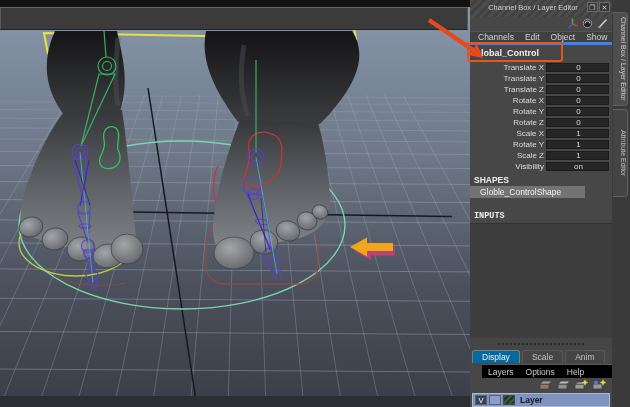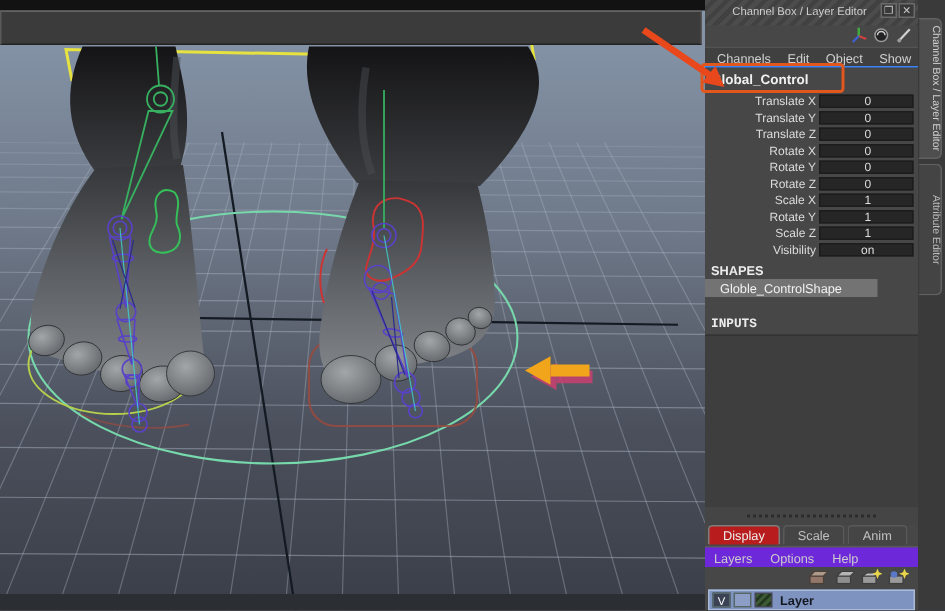--- a/index.html
+++ b/index.html
@@ -18,21 +18,21 @@
   #panel{position:absolute;left:470px;top:0;width:142px;height:407px;background:#474747;}
   .hdr{position:absolute;left:0;top:0;width:142px;height:17px;
        background:repeating-linear-gradient(135deg,#4c4c4c 0 3px,#414141 3px 6px);}
   .hdr-title{position:absolute;left:0;top:3px;width:126px;text-align:center;font-size:7.5px;color:#cfcfcf;
        background:transparent;}
   .winbtn{position:absolute;top:2px;width:11px;height:10px;background:#393939;border:1px solid #6a6a6a;
        color:#c8c8c8;font-size:7px;line-height:9px;text-align:center;box-sizing:border-box;}
   #btn-float{right:14px;} #btn-close{right:2px;}
   .tools{position:absolute;right:4px;top:17px;height:13px;display:flex;gap:4px;align-items:center;}
   .menubar{position:absolute;left:0;top:31px;width:142px;height:14px;background:#404040;
-       border-top:1px solid #535353;border-bottom:1px solid #3b82f6;box-sizing:border-box;
+       border-top:1px solid #535353;border-bottom:3px solid #3b82f6;box-sizing:border-box;
        display:flex;align-items:flex-end;gap:11px;padding-left:8px;}
   .menubar span{font-size:8.5px;color:#d2d2d2;cursor:default;}
   .objname{position:absolute;left:2px;top:46px;width:138px;height:15px;font-size:9px;font-weight:bold;
        color:#f0f0f0;line-height:15px;padding-left:2px;}
   .attrs{position:absolute;left:0;top:62px;width:142px;text-align:center;}
   .arow{position:relative;height:11px;}
   .alabel{position:absolute;right:68px;top:1px;font-size:8px;color:#dcdcdc;white-space:nowrap;}
   .afield{position:absolute;left:76px;top:0.5px;width:63px;height:9.5px;background:#262626;
        border:1px solid #1c1c1c;box-sizing:border-box;font-size:8px;color:#dcdcdc;line-height:8px;padding-left:2px;}
   .secthdr{position:absolute;left:4px;width:134px;height:11px;font-size:8.5px;font-weight:bold;color:#ececec;}
@@ -43,22 +43,22 @@
        font-size:8.5px;font-weight:bold;color:#eaeaea;line-height:12px;padding-left:14px;box-sizing:border-box;}
   #empty-area{position:absolute;left:0;top:223px;width:142px;height:115px;background:#3e3e3e;
        border-top:1px solid #333;box-sizing:border-box;}
   
   #sep{position:absolute;left:0;top:338px;width:142px;height:12px;background:#454545;}
   #sep .dots{position:absolute;left:28px;top:5px;width:86px;height:2px;
        background:repeating-linear-gradient(90deg,#2c2c2c 0 2px,transparent 2px 4px);}
   .le-tabs{position:absolute;left:2px;top:350px;display:flex;gap:2px;}
   .le-tab{height:13px;padding:0 9px;font-size:8.5px;line-height:13px;color:#c0c0c0;background:#454545;
        border:1px solid #5a5a5a;border-bottom:none;border-radius:3px 3px 0 0;box-sizing:border-box;}
-  .le-tab.active{background:#b91c1c;color:#eeeeee;border-color:#7d7d7d;}
-  .le-menubar{position:absolute;left:0;top:364px;width:142px;height:14px;background:#6d28d9;
+  .le-tab.active{background:#0369a1;color:#eeeeee;border-color:#7d7d7d;}
+  .le-menubar{position:absolute;left:12px;top:364px;width:142px;height:14px;background:#000000;
        border-top:1px solid #585858;box-sizing:border-box;display:flex;align-items:center;gap:12px;padding-left:6px;}
   .le-menubar span{font-size:8.5px;color:#cccccc;}
   .le-icons{position:absolute;right:6px;top:379px;display:flex;gap:4px;}
   #joints-row{position:absolute;left:2px;top:393px;width:138px;height:14px;background:#7e93c0;
        border:1px solid #a9b9d8;box-sizing:border-box;display:flex;align-items:center;}
   .jbox{width:12px;height:10px;margin-left:2px;border:1px solid #566;box-sizing:border-box;
        font-size:7.5px;color:#fff;text-align:center;line-height:9px;}
   #jvis{background:#3a4254;} #jsel{background:#8c9dc6;}
   #jswatch{width:12px;height:10px;margin-left:2px;border:1px solid #445;box-sizing:border-box;
        background:repeating-linear-gradient(135deg,#3c5a34 0 2px,#24381f 2px 4px);}

